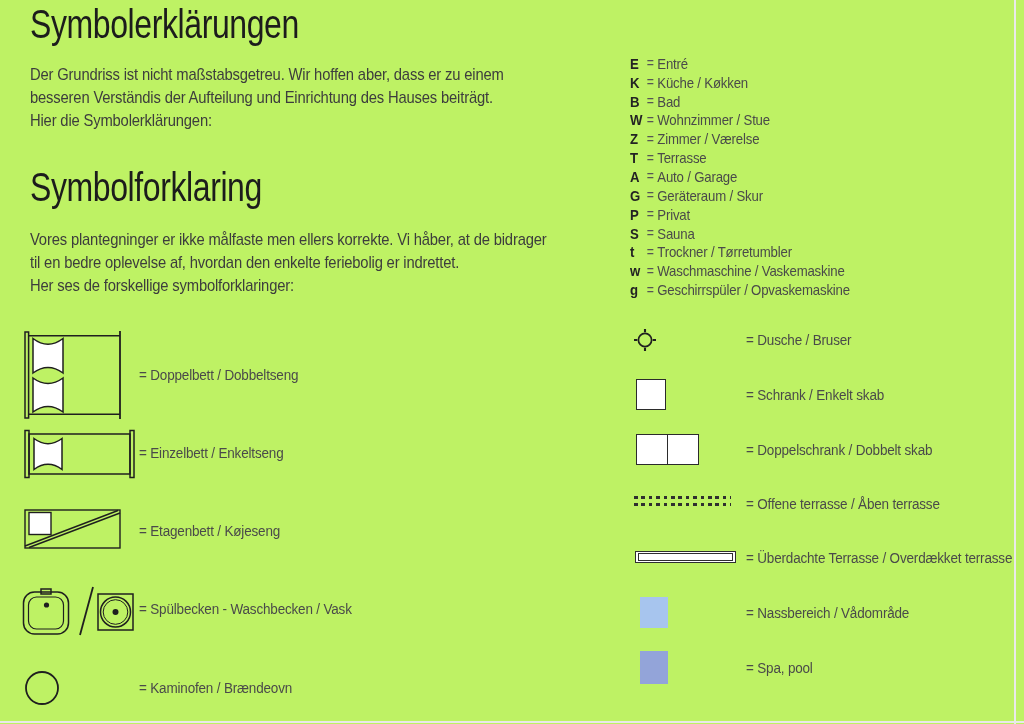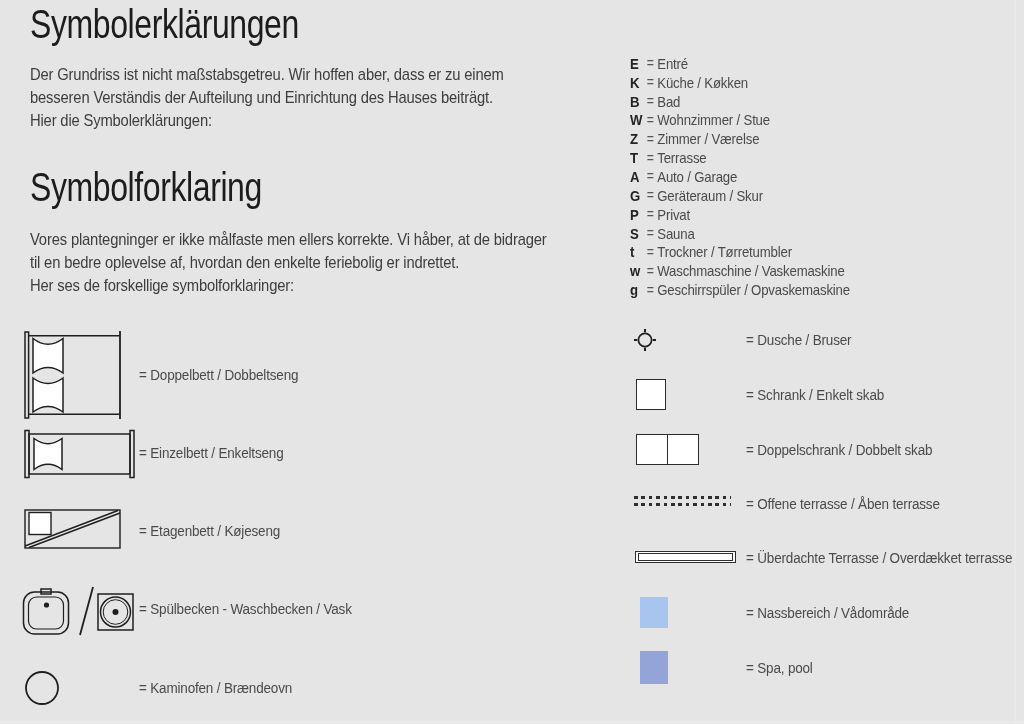--- a/index.html
+++ b/index.html
@@ -1,17 +1,17 @@
 <!DOCTYPE html>
 <html><head>
 <meta charset="utf-8">
 <style>
   html,body{margin:0;padding:0;background:#fff;}
   .page{
-    position:relative;width:1024px;height:724px;background:#e5e5e5;overflow:hidden;
+    position:relative;width:1024px;height:724px;background:#bef264;overflow:hidden;
     font-family:"Liberation Sans","DejaVu Sans",sans-serif;color:#3f3f3f;
   }
   .abs{position:absolute;}
   .h{
     font-size:40px;font-weight:500;color:#1c1c1c;letter-spacing:-0.5px;
     transform:scaleX(0.80);transform-origin:0 0;white-space:nowrap;margin:0;
   }
   .body-text{
     font-size:17px;line-height:23.2px;color:#3d3d3d;letter-spacing:-0.2px;
     white-space:pre-line;transform:scaleX(0.87);transform-origin:0 0;

